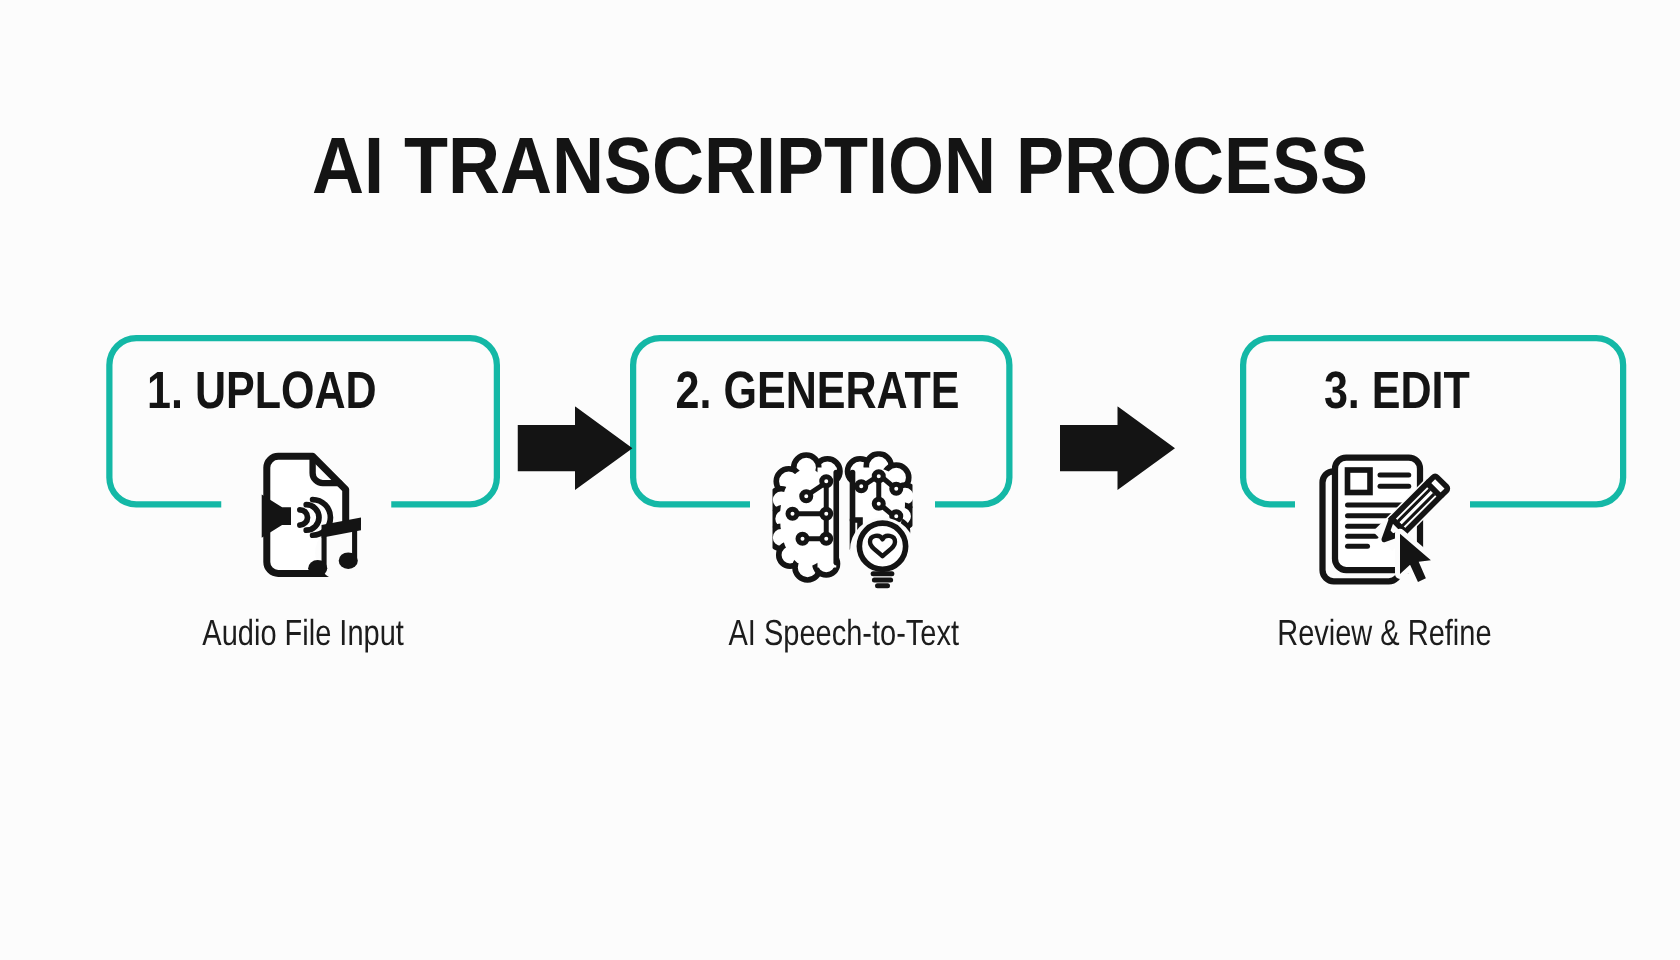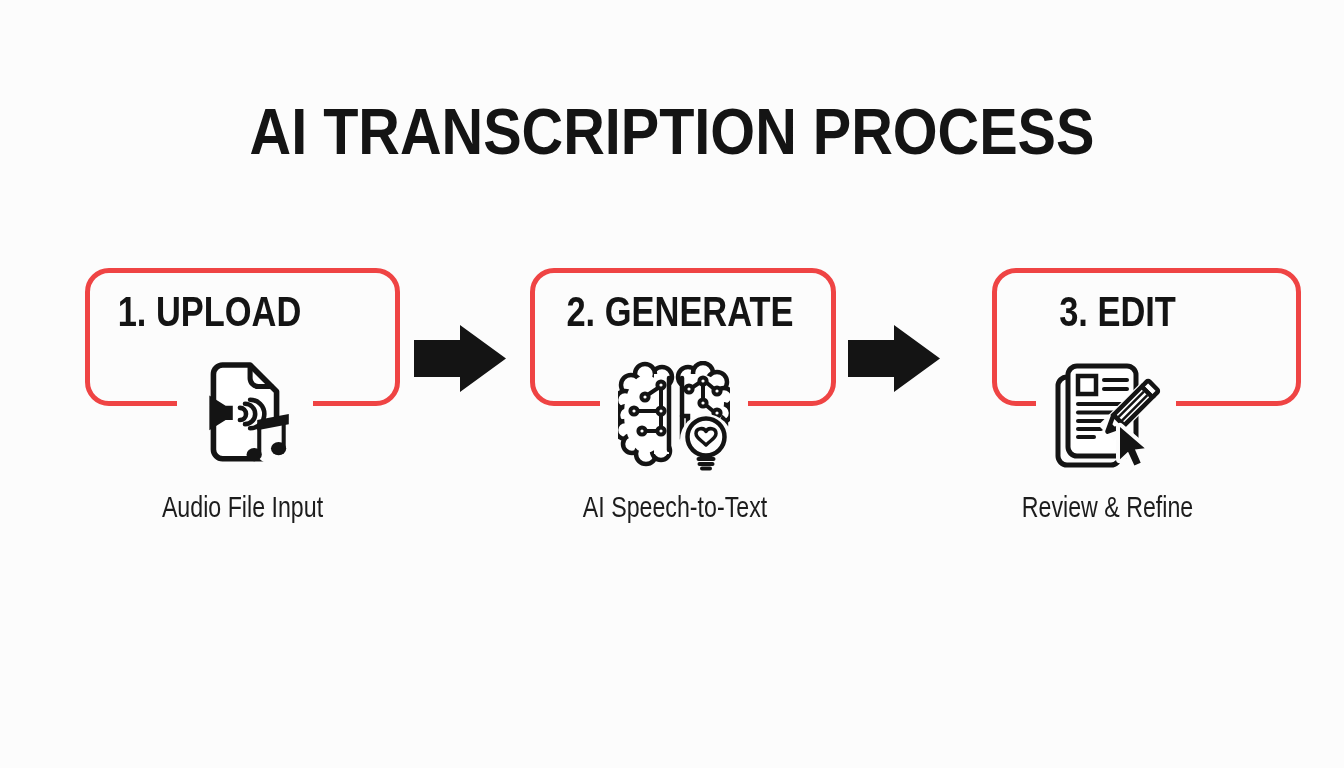--- a/index.html
+++ b/index.html
@@ -8,24 +8,24 @@
     background:#fcfcfc;color:#141414;
     font-family:"Liberation Sans", sans-serif;
   }
   .title{
     position:absolute;left:0;right:0;top:100px;
     text-align:center;font-size:64px;font-weight:bold;line-height:64px;
     letter-spacing:0px;transform:scaleX(0.9);white-space:nowrap;color:#141414;
   }
   .step-box{
     position:absolute;top:268px;height:138px;box-sizing:border-box;
-    border:5px solid #ef4444;border-radius:24px;background:transparent;
+    border:5px solid #14b8a6;border-radius:24px;background:transparent;
   }
   .b1{left:85px;width:315px;}
-  .b2{left:530px;width:306px;}
+  .b2{left:504px;width:306px;}
   .b3{left:992px;width:309px;}
   .step-label{
     margin-top:17px;text-align:center;font-size:42px;line-height:44px;
     font-weight:bold;white-space:nowrap;color:#141414;
   }
   .shift1{transform:translateX(-33px) scaleX(0.82);}
   .shift2{transform:translateX(-3px) scaleX(0.82);}
   .shift3{transform:translateX(-29px) scaleX(0.82);}
   .flow-arrow{position:absolute;top:325px;width:92px;height:67px;}
   .a1{left:414px;}

